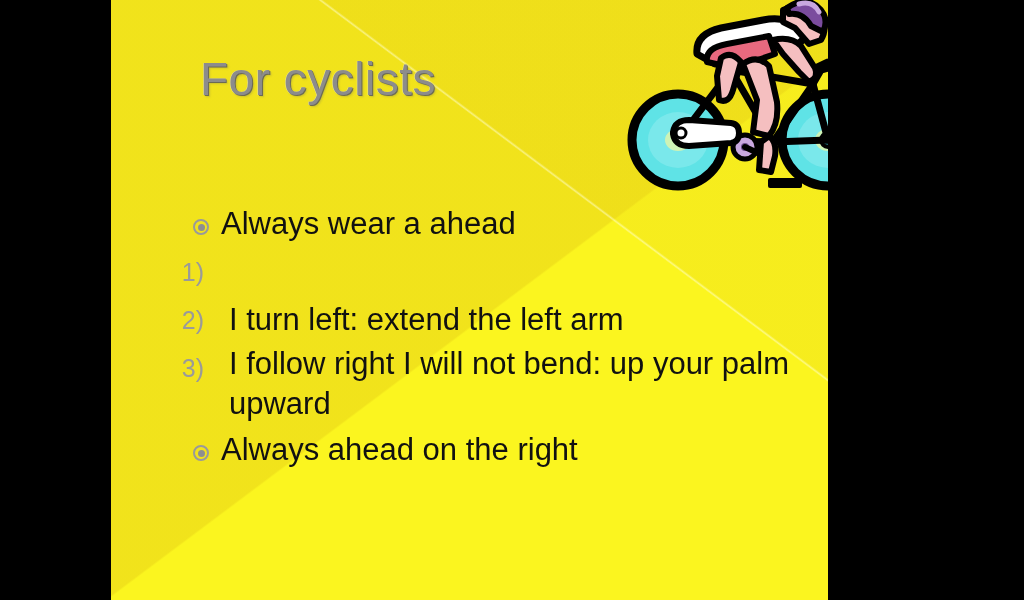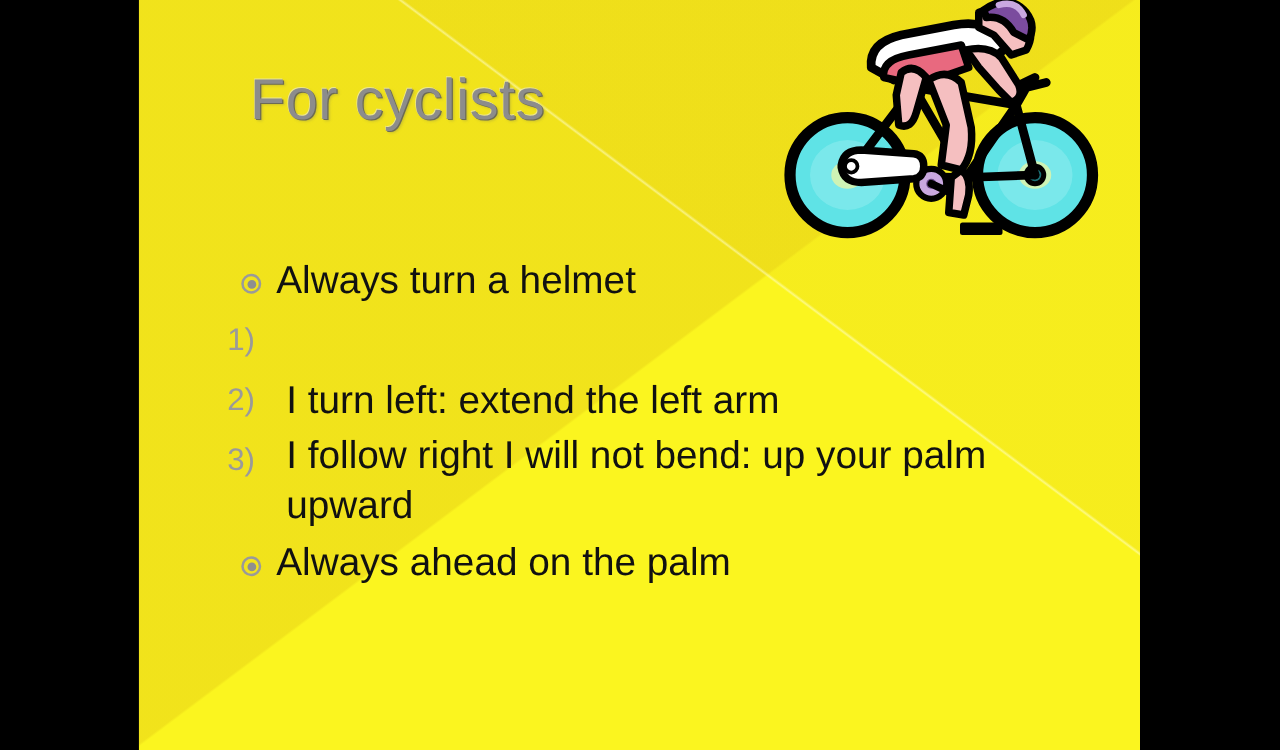--- a/index.html
+++ b/index.html
@@ -18,21 +18,21 @@
     width: 1024px;
     height: 600px;
     background: #000000;
   }
 
   
   #slide {
     position: absolute;
     left: 111px;
     top: 0px;
-    width: 801px;
+    width: 717px;
     height: 600px;
     background: #FBF51F;
     overflow: hidden;
   }
 
   
   .band {
     position: absolute;
     pointer-events: none;
   }
@@ -220,41 +220,41 @@
           <path d="M164 16 Q184 2 198 18 Q206 28 200 40 L188 34 Q180 20 166 22 Z" fill="#7B4C9E" stroke="#000000" stroke-width="6" stroke-linejoin="round"></path>
           <path d="M176 12 Q190 8 196 20" fill="none" stroke="#C9A8E0" stroke-width="5" stroke-linecap="round"></path>
         </g>
       </svg>
     </div>
 
     <div id="body-list">
 
       <div class="li bulleted">
         <span class="marker"><span class="bullseye"></span></span>
-        <span>Always turn a helmet</span>
+        <span>Always wear a ahead</span>
       </div>
 
 
       <div class="li numbered">
         <span class="marker num">1)</span>
       </div>
 
       <div class="li numbered">
         <span class="marker num">2)</span>
         <span>I turn left: extend the left arm</span>
       </div>
 
       <div class="li numbered wrap" style="width:660px;">
         <span class="marker num">3)</span>
         <span>I follow right I will not bend: up your palm upward</span>
       </div>
 
       <div class="li bulleted" style="margin-top:2px;">
         <span class="marker"><span class="bullseye"></span></span>
-        <span>Always ahead on the palm</span>
+        <span>Always ahead on the right</span>
       </div>
 
     </div>
   </div>
 
   <div class="letterbox" id="letterbox-left"></div>
   <div class="letterbox" id="letterbox-right"></div>
 
 </div>
 

